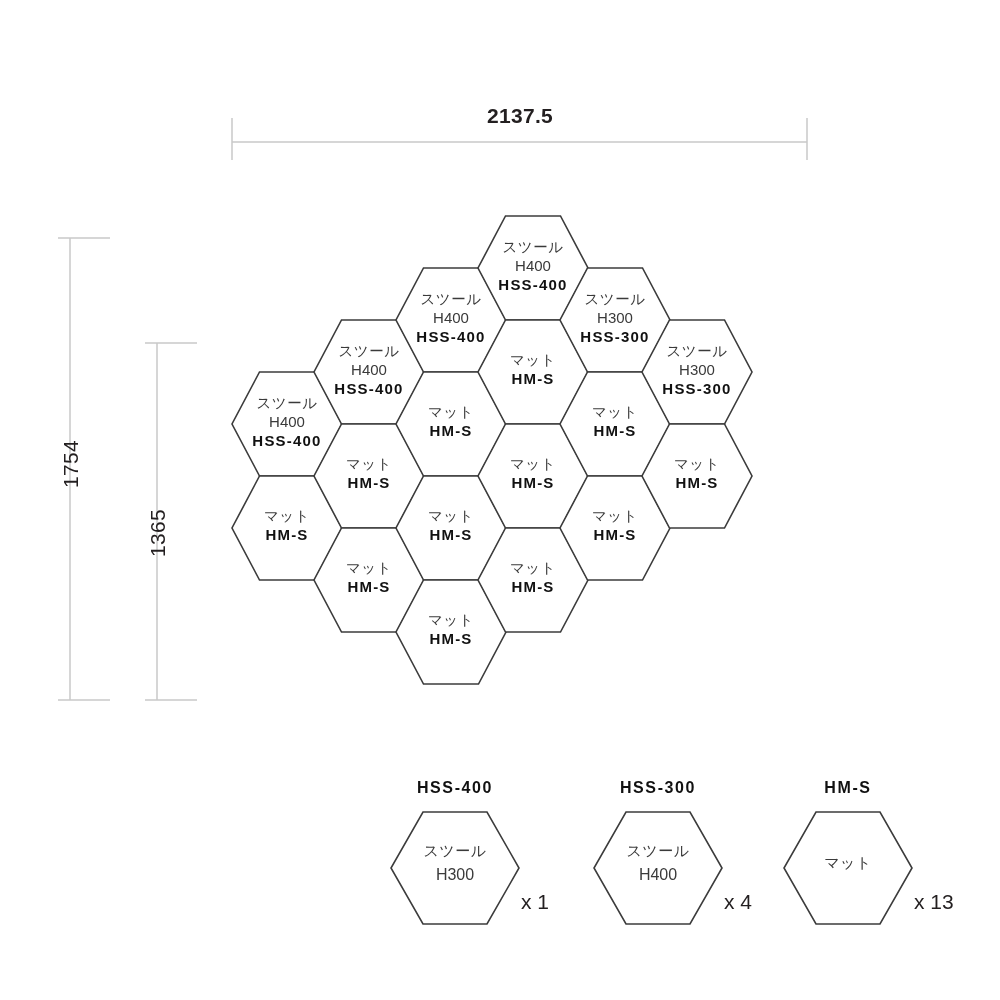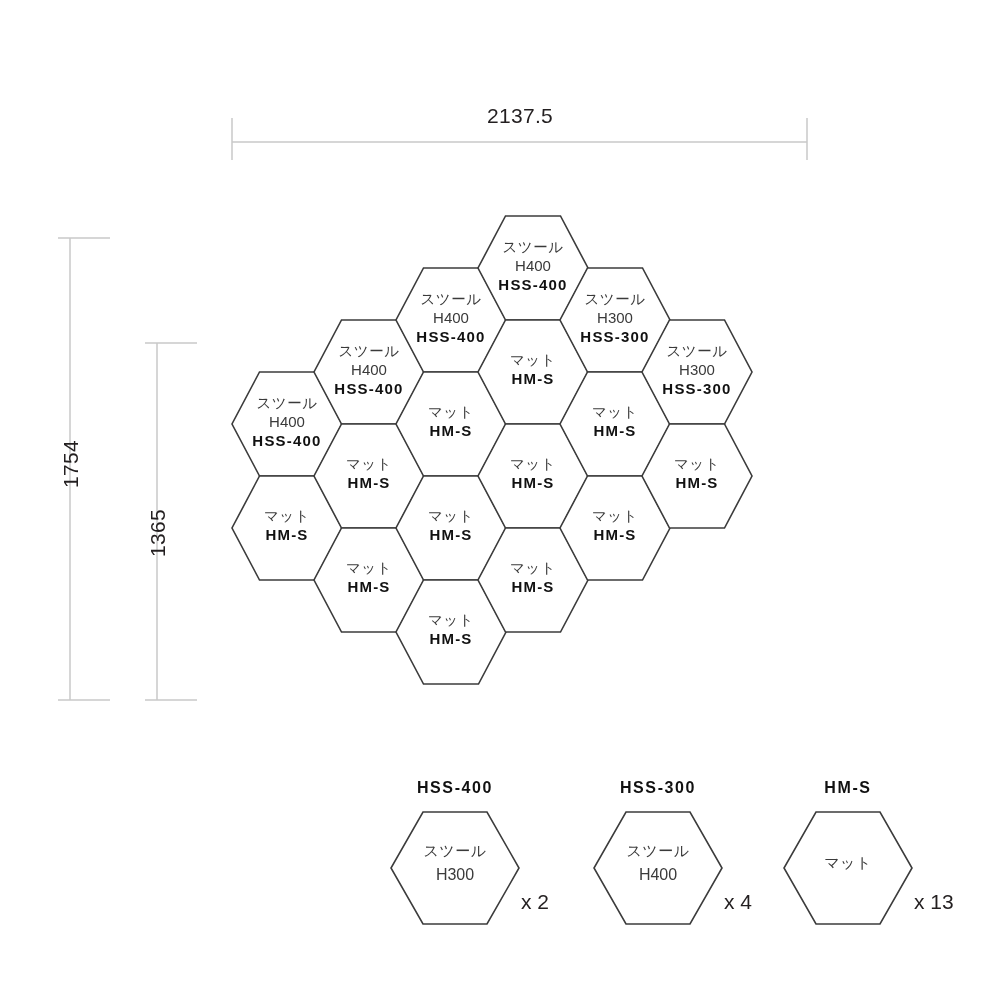--- a/index.html
+++ b/index.html
@@ -190,31 +190,31 @@
       <div class="txt hex-label-code" style="left: 553px; top: 422px; width: 124px;">HM-S</div>
       <div class="txt hex-label-jp" style="left: 553px; top: 507px; width: 124px;">マット</div>
       <div class="txt hex-label-code" style="left: 553px; top: 526px; width: 124px;">HM-S</div>
       <div class="txt hex-label-jp" style="left: 635px; top: 341.5px; width: 124px;">スツール</div>
       <div class="txt hex-label-h" style="left: 635px; top: 360.5px; width: 124px;">H300</div>
       <div class="txt hex-label-code" style="left: 635px; top: 379.5px; width: 124px;">HSS-300</div>
       <div class="txt hex-label-jp" style="left: 635px; top: 455px; width: 124px;">マット</div>
       <div class="txt hex-label-code" style="left: 635px; top: 474px; width: 124px;">HM-S</div>
     </div>
 
-  <div class="txt dim-text" style="left:450px; top:104px; width:140px;">2137.5</div>
+  <div class="txt dim-text" style="left:450px; top:104px; width:140px;font-weight:bold;">2137.5</div>
 
   <div class="txt dim-text-v" style="left:16px; top:452px; width:110px; transform: rotate(-90deg);">1754</div>
 
   <div class="txt dim-text-v" style="left:103px; top:521px; width:110px; transform: rotate(-90deg);">1365</div>
 
   <div id="legend-text-group">
       <div class="txt legend-title" style="left: 365px; top: 779px; width: 180px;">HSS-400</div>
       <div class="txt legend-jp" style="left: 385px; top: 842px; width: 140px;">スツール</div>
       <div class="txt legend-h" style="left: 385px; top: 866px; width: 140px;">H300</div>
-      <div class="txt legend-count" style="left: 521px; top: 890px; width: 70px; text-align: left;">x 2</div>
+      <div class="txt legend-count" style="left: 521px; top: 890px; width: 70px; text-align: left;">x 1</div>
       <div class="txt legend-title" style="left: 568px; top: 779px; width: 180px;">HSS-300</div>
       <div class="txt legend-jp" style="left: 588px; top: 842px; width: 140px;">スツール</div>
       <div class="txt legend-h" style="left: 588px; top: 866px; width: 140px;">H400</div>
       <div class="txt legend-count" style="left: 724px; top: 890px; width: 70px; text-align: left;">x 4</div>
       <div class="txt legend-title" style="left: 758px; top: 779px; width: 180px;">HM-S</div>
       <div class="txt legend-jp" style="left: 778px; top: 854px; width: 140px;">マット</div>
       <div class="txt legend-count" style="left: 914px; top: 890px; width: 70px; text-align: left;">x 13</div>
     </div>
 
 </div>

